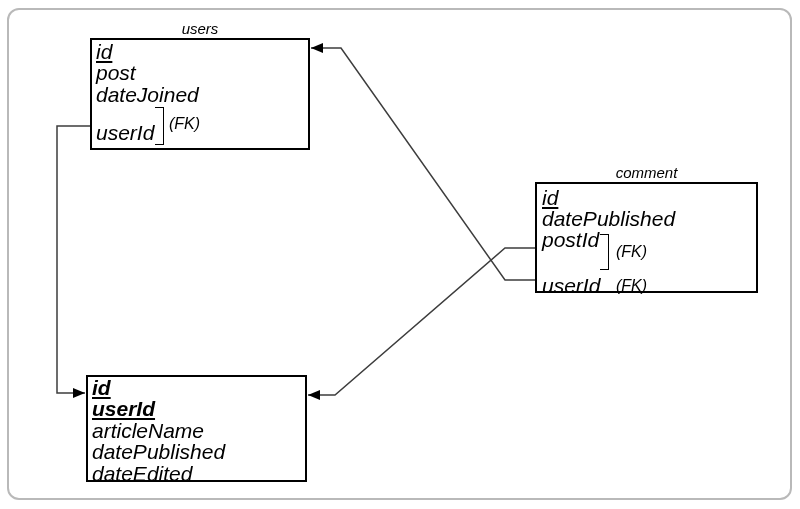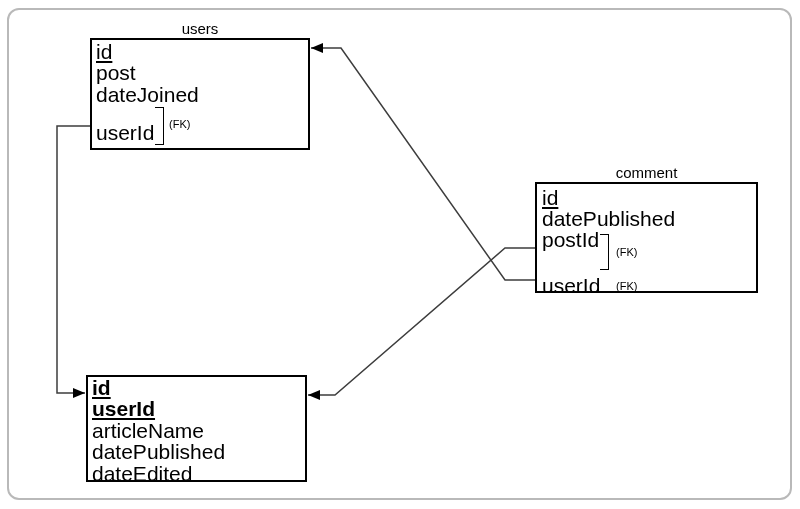--- a/index.html
+++ b/index.html
@@ -8,32 +8,32 @@
     width: 800px; height: 509px; overflow: hidden; position: relative;
     font-family: "Liberation Sans", "DejaVu Sans", sans-serif;
     color: #000;
   }
   .outer-border {
     position: absolute; left: 7px; top: 8px; width: 785px; height: 492px;
     border: 2px solid #b9b9b9; border-radius: 12px; background: transparent;
   }
   .connector-layer { position: absolute; left: 0; top: 0; width: 800px; height: 509px; }
   .entity {
-    position: absolute; background: #ffffff; border: 2px solid #000000;
+    position: absolute; background: #ffffff; border: 2px solid #000000; font-style: italic;
   }
   .entity-title {
     position: absolute; top: -20px; left: 0; right: 0; height: 18px;
     text-align: center; font-size: 15px; line-height: 18px; white-space: nowrap;
   }
   .field {
     position: absolute; font-size: 21px; line-height: 16px; white-space: nowrap;
   }
   .field.pk { text-decoration: underline; text-underline-offset: 2px; }
   .field.pk-bold { font-weight: bold; text-decoration: underline; text-underline-offset: 2px; }
-  .fk-label { position: absolute; font-size: 11px; line-height: 12px; white-space: nowrap; }
+  .fk-label { position: absolute; font-size: 16px; line-height: 12px; white-space: nowrap; }
   .fk-bracket {
     position: absolute; width: 9px;
     border-top: 1.5px solid #000; border-right: 1.5px solid #000; border-bottom: 1.5px solid #000;
   }
 </style>
 </head>
 <body>
 
 <div>
 

